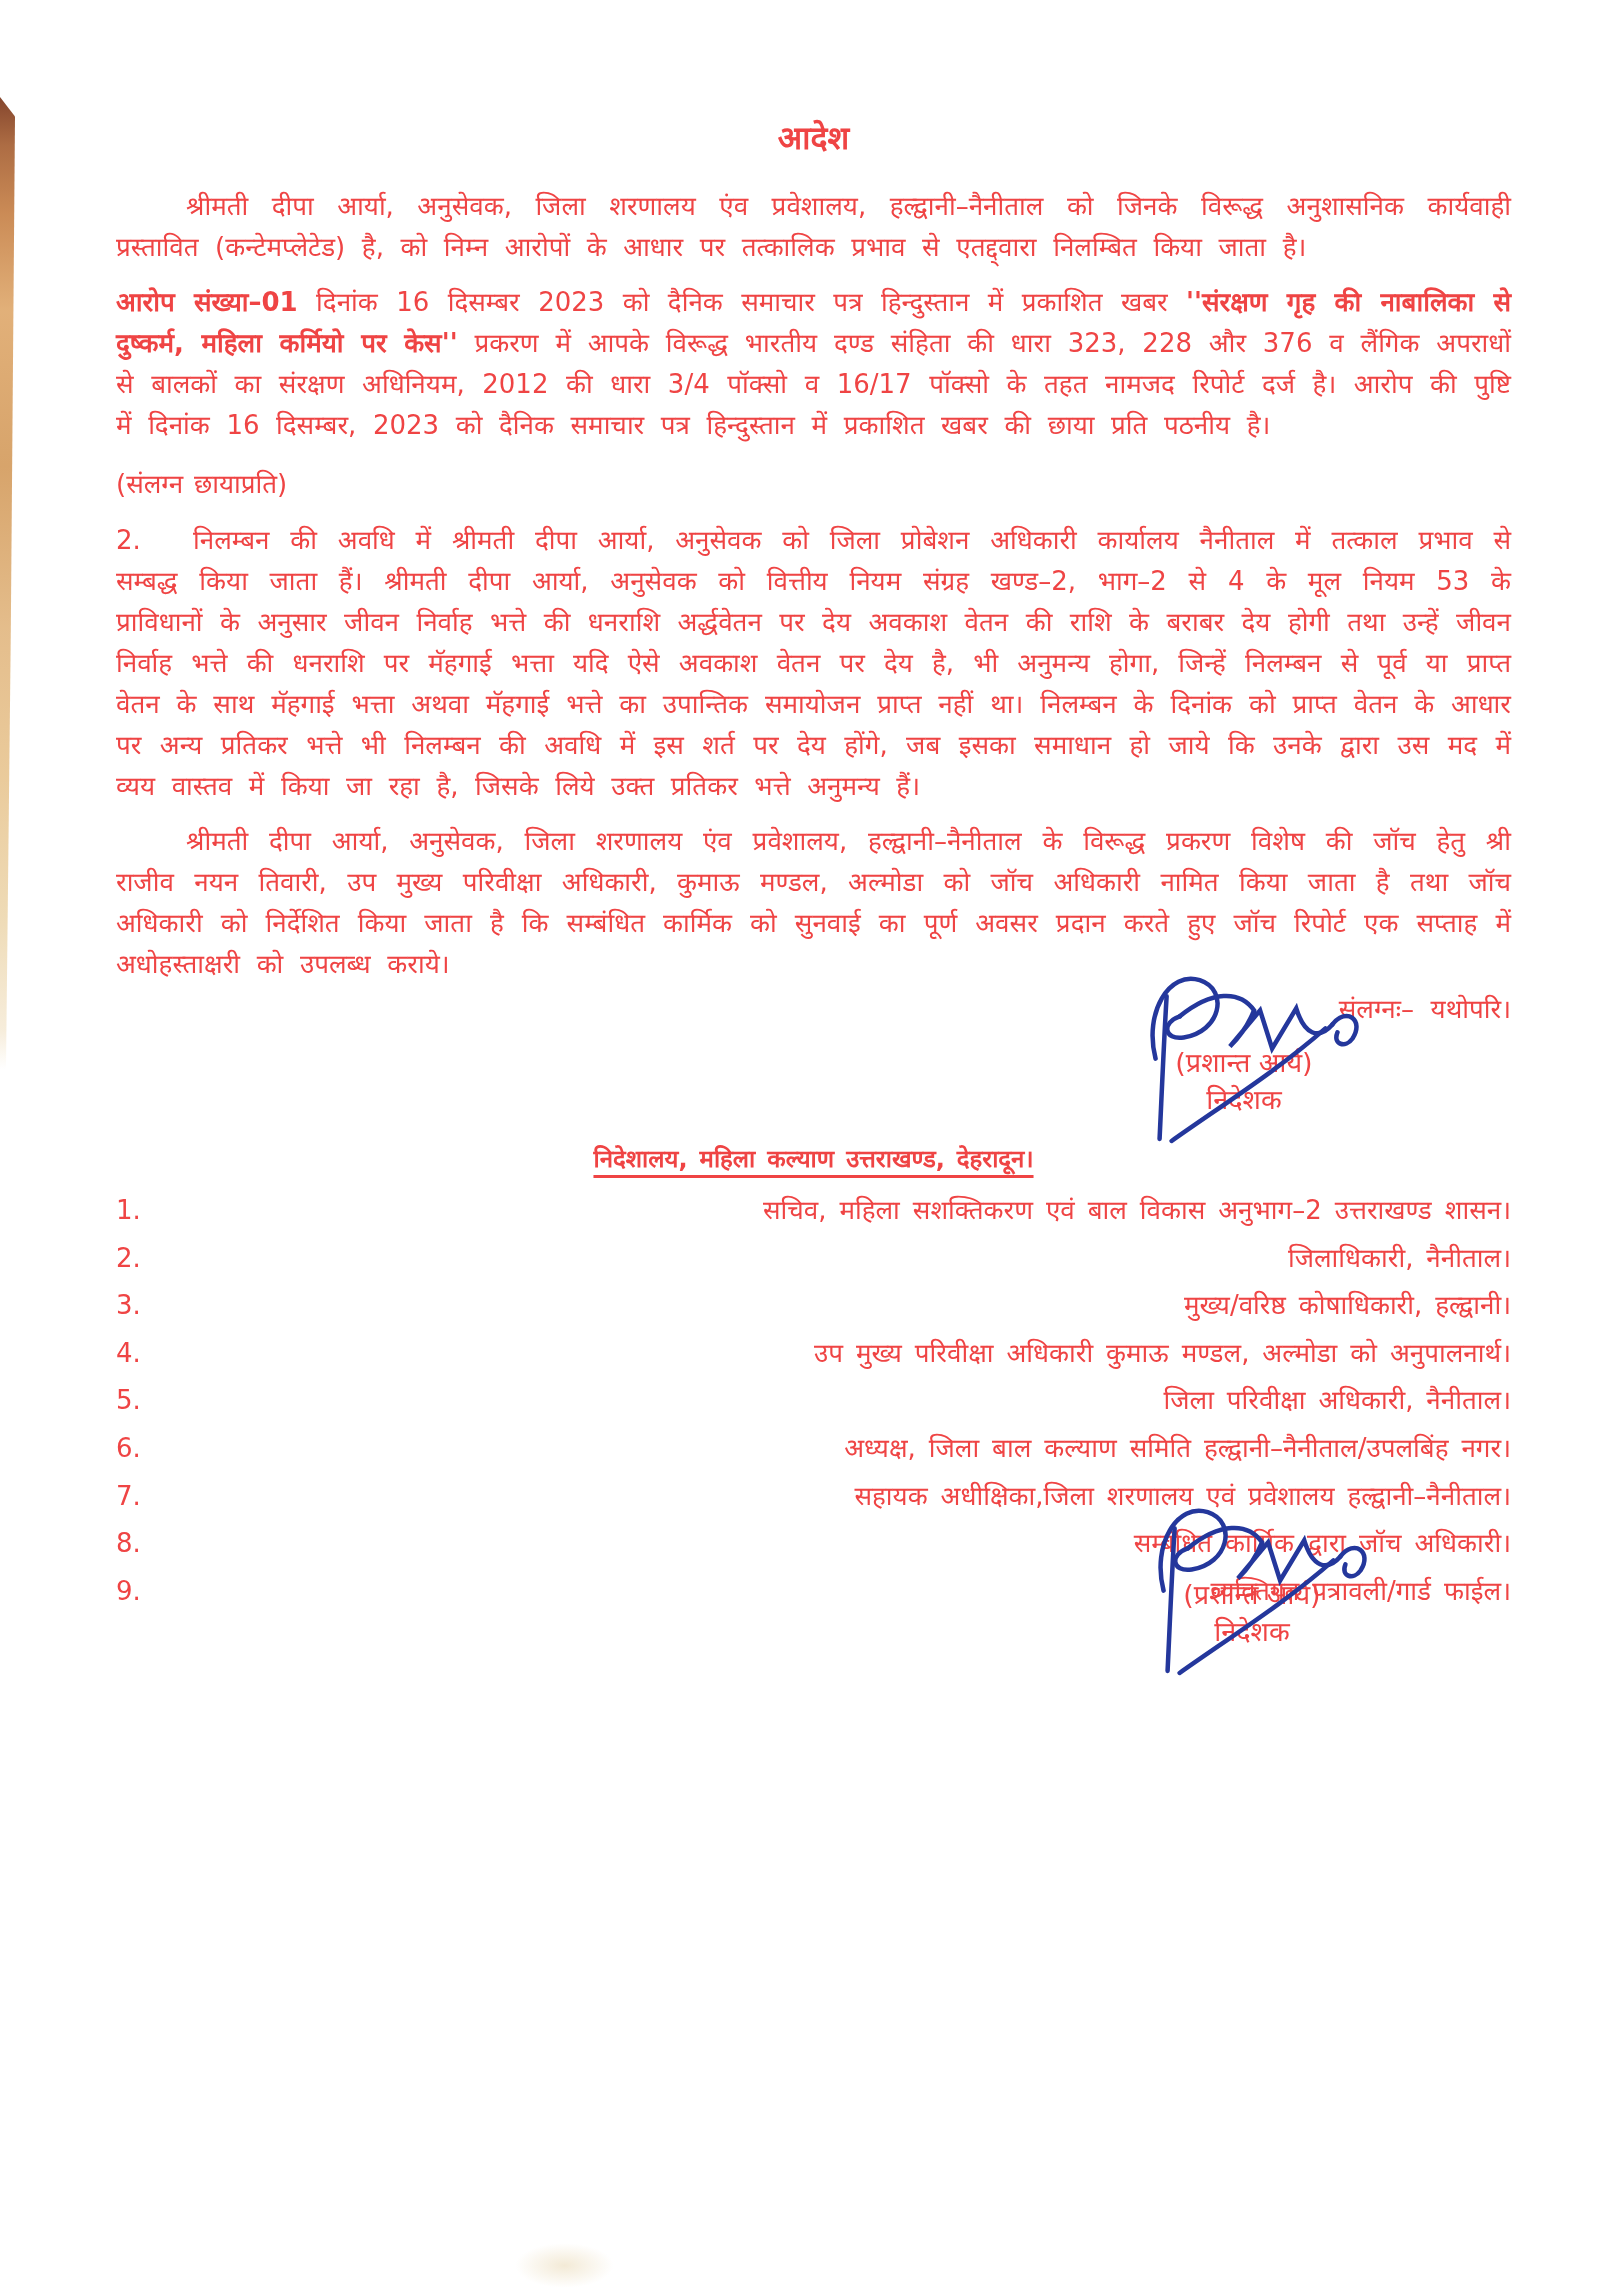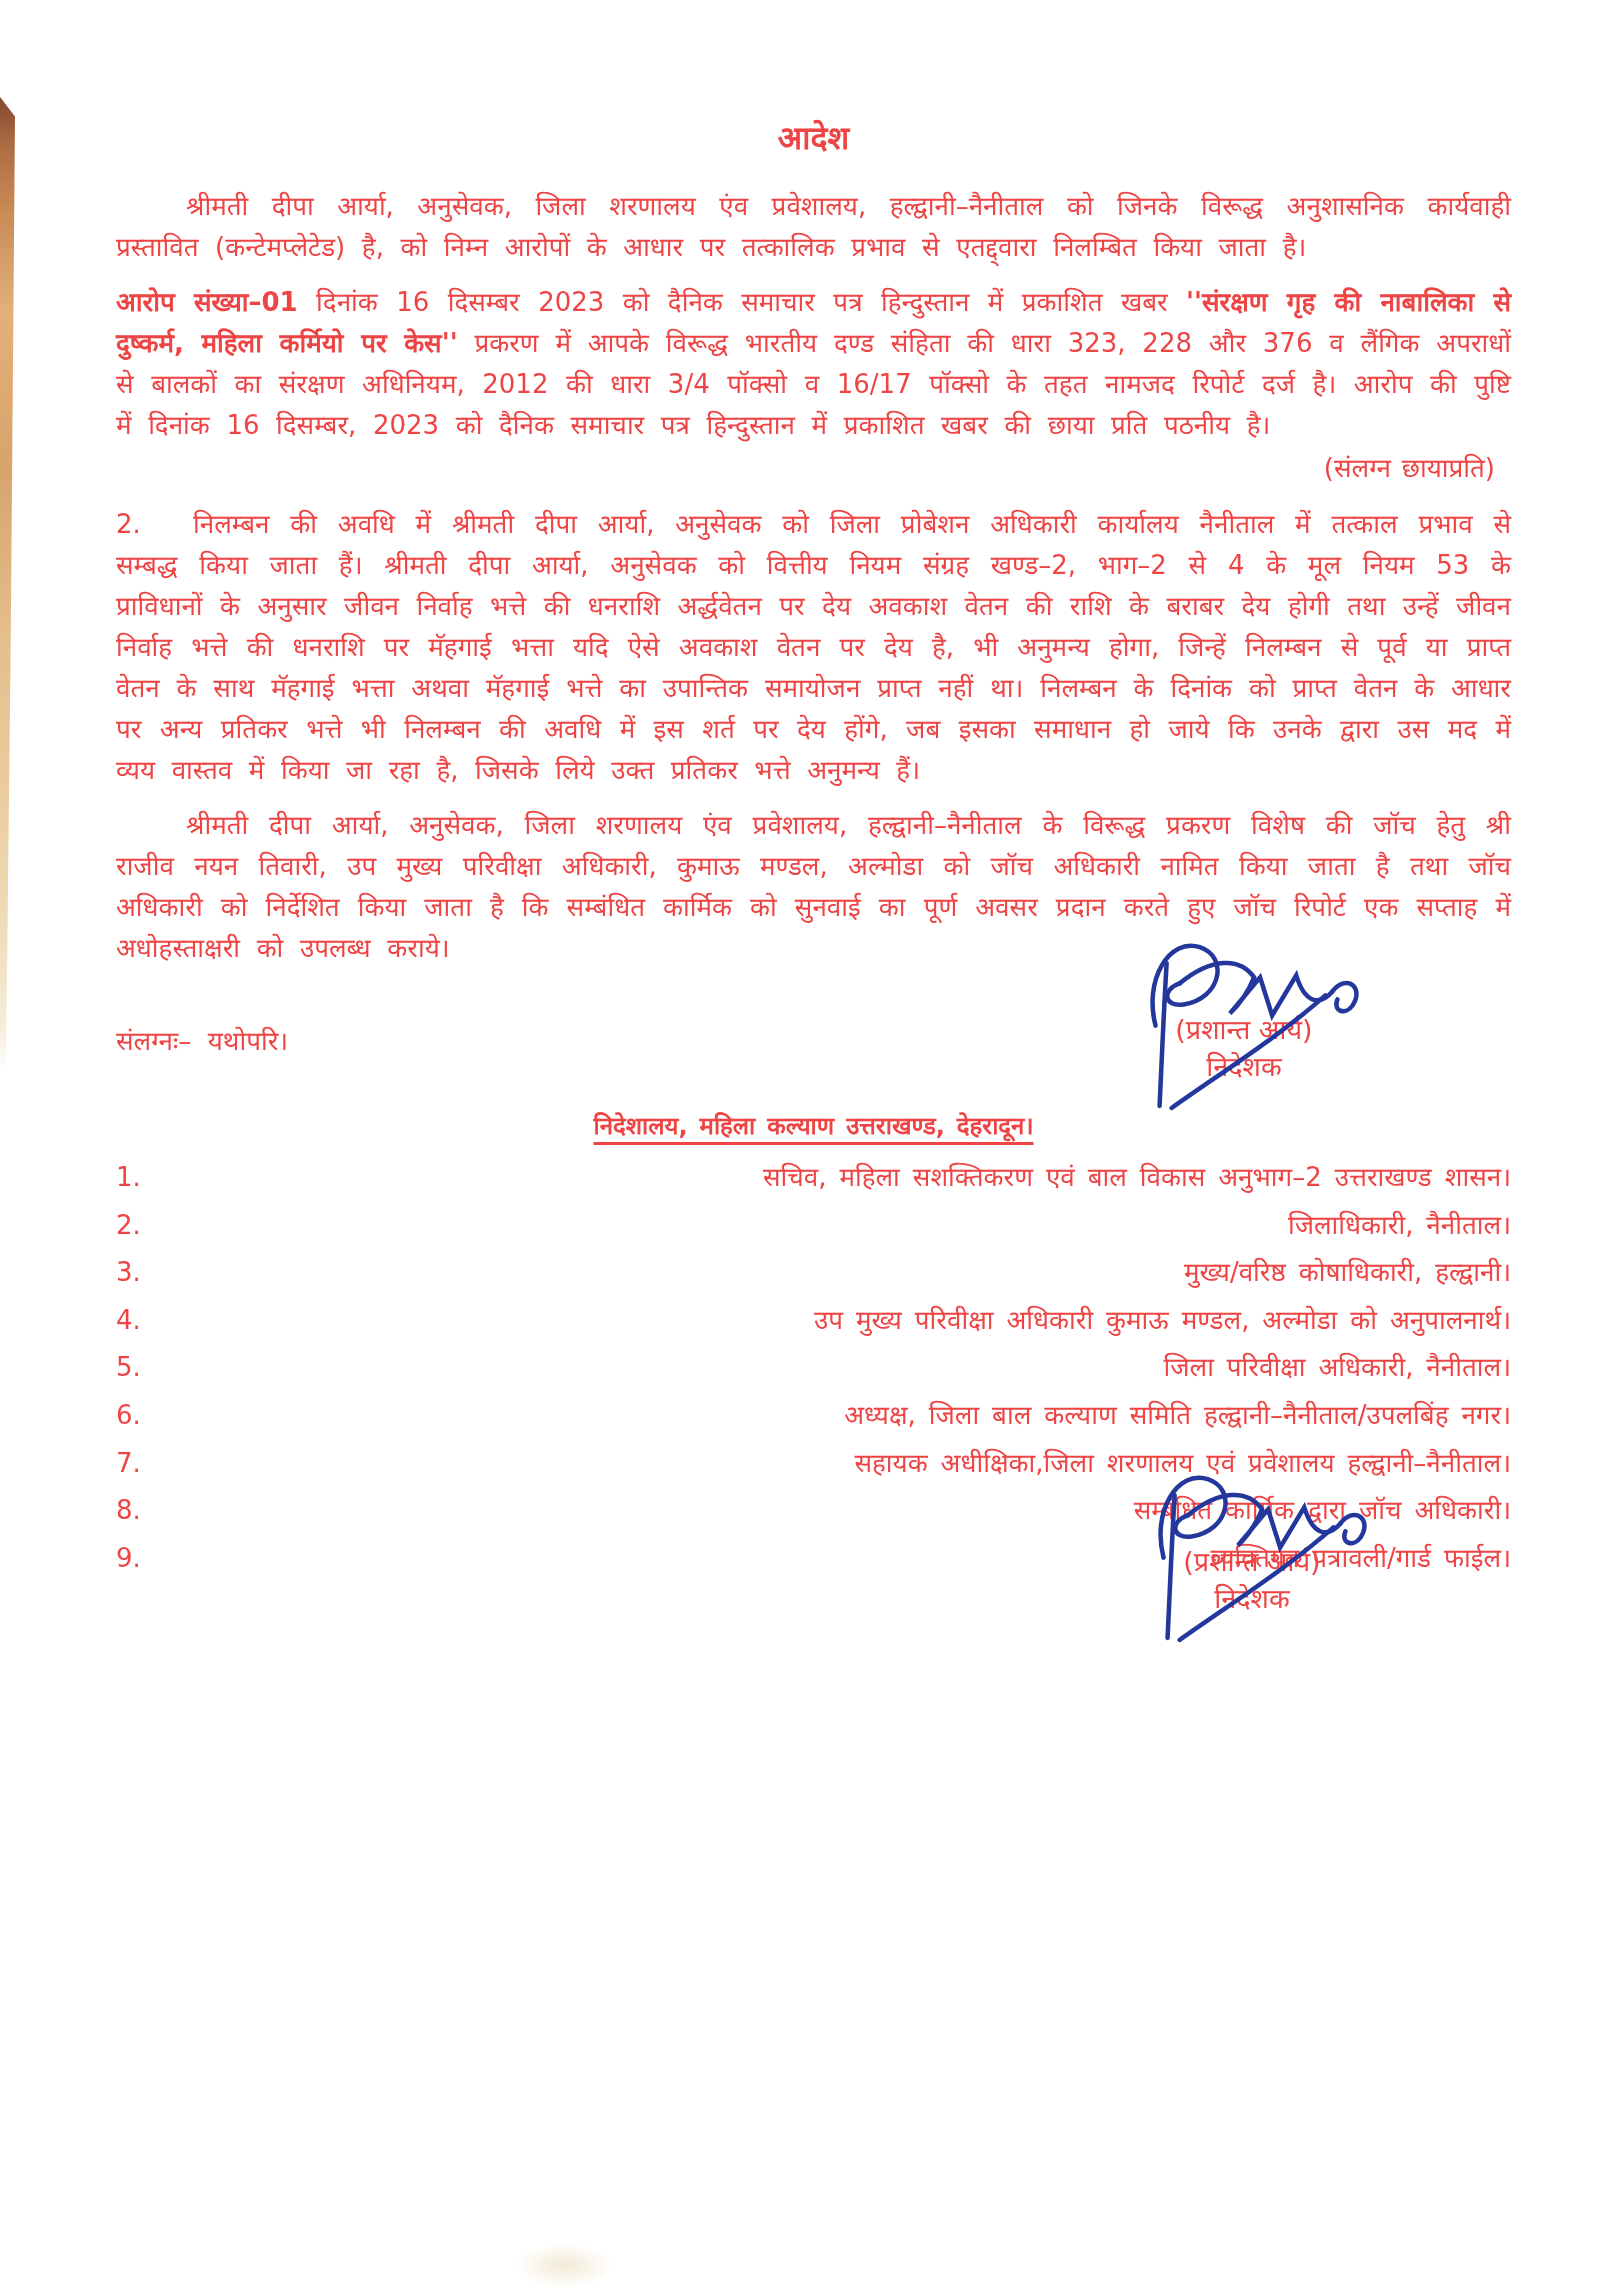--- a/index.html
+++ b/index.html
@@ -32,22 +32,22 @@
   }
   .doc-title{
     text-align:center;font-weight:700;font-size:32px;line-height:45px;
     margin:0 0 25px 0;word-spacing:normal;
   }
   p{margin:0;}
   .indent{text-indent:70px;}
   .mt{margin-top:14.3px;}
   .bold{font-weight:700;margin-top:36px;}
   .hang-num{display:inline-block;width:77px;font-weight:400;text-indent:0;}
-  .attach-note{text-align:right;word-spacing:.1em;margin-top:2px;padding-right:16px;}
-  .enc-row{display:flex;justify-content:space-between;align-items:center;margin-top:28px;}
+  .attach-note{word-spacing:.1em;margin-top:18px;padding-right:16px;}
+  .enc-row{display:flex;justify-content:space-between;align-items:flex-end;margin-top:4px;flex-direction:column;}
   .enclosure{white-space:nowrap;}
   .sig-box{
     position:relative;width:304px;flex:0 0 auto;
     margin-right:115px;margin-top:-85px;
     text-align:center;word-spacing:normal;
   }
   .sig-box .sig-name{display:block;padding-top:100px;line-height:36px;font-size:27px;}
   .sig-box .sig-role{display:block;line-height:38px;font-size:27px;}
   .sig-svg{position:absolute;top:-5.4px;left:23px;pointer-events:none;}
   .office-line{

